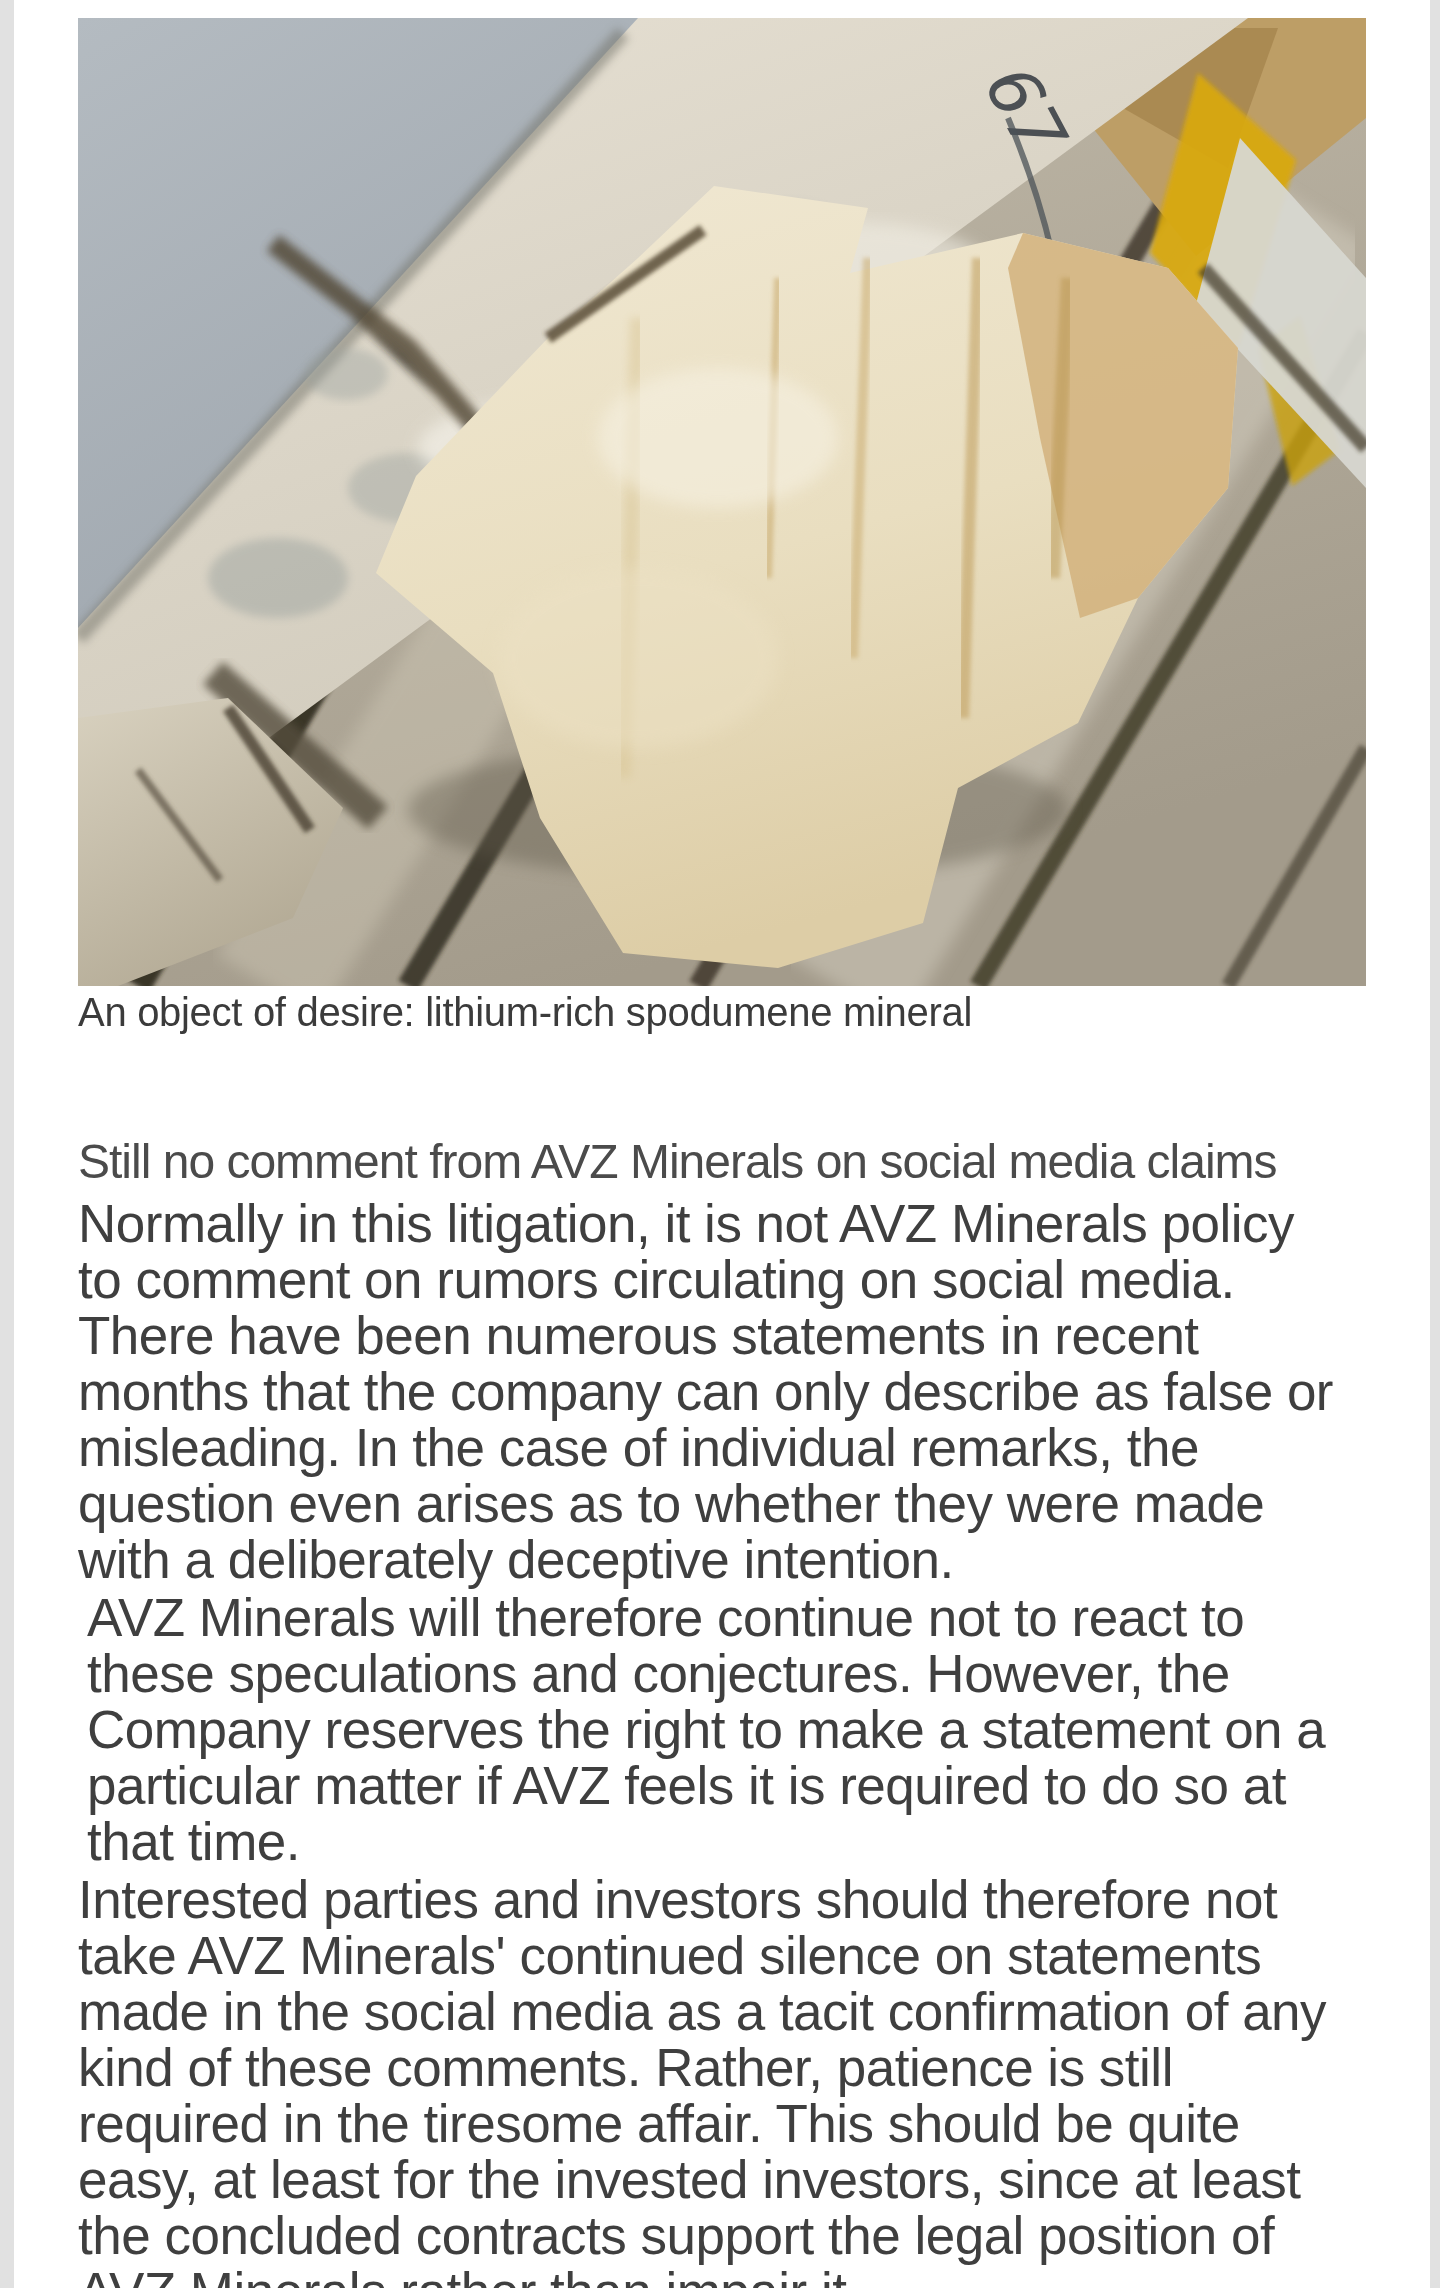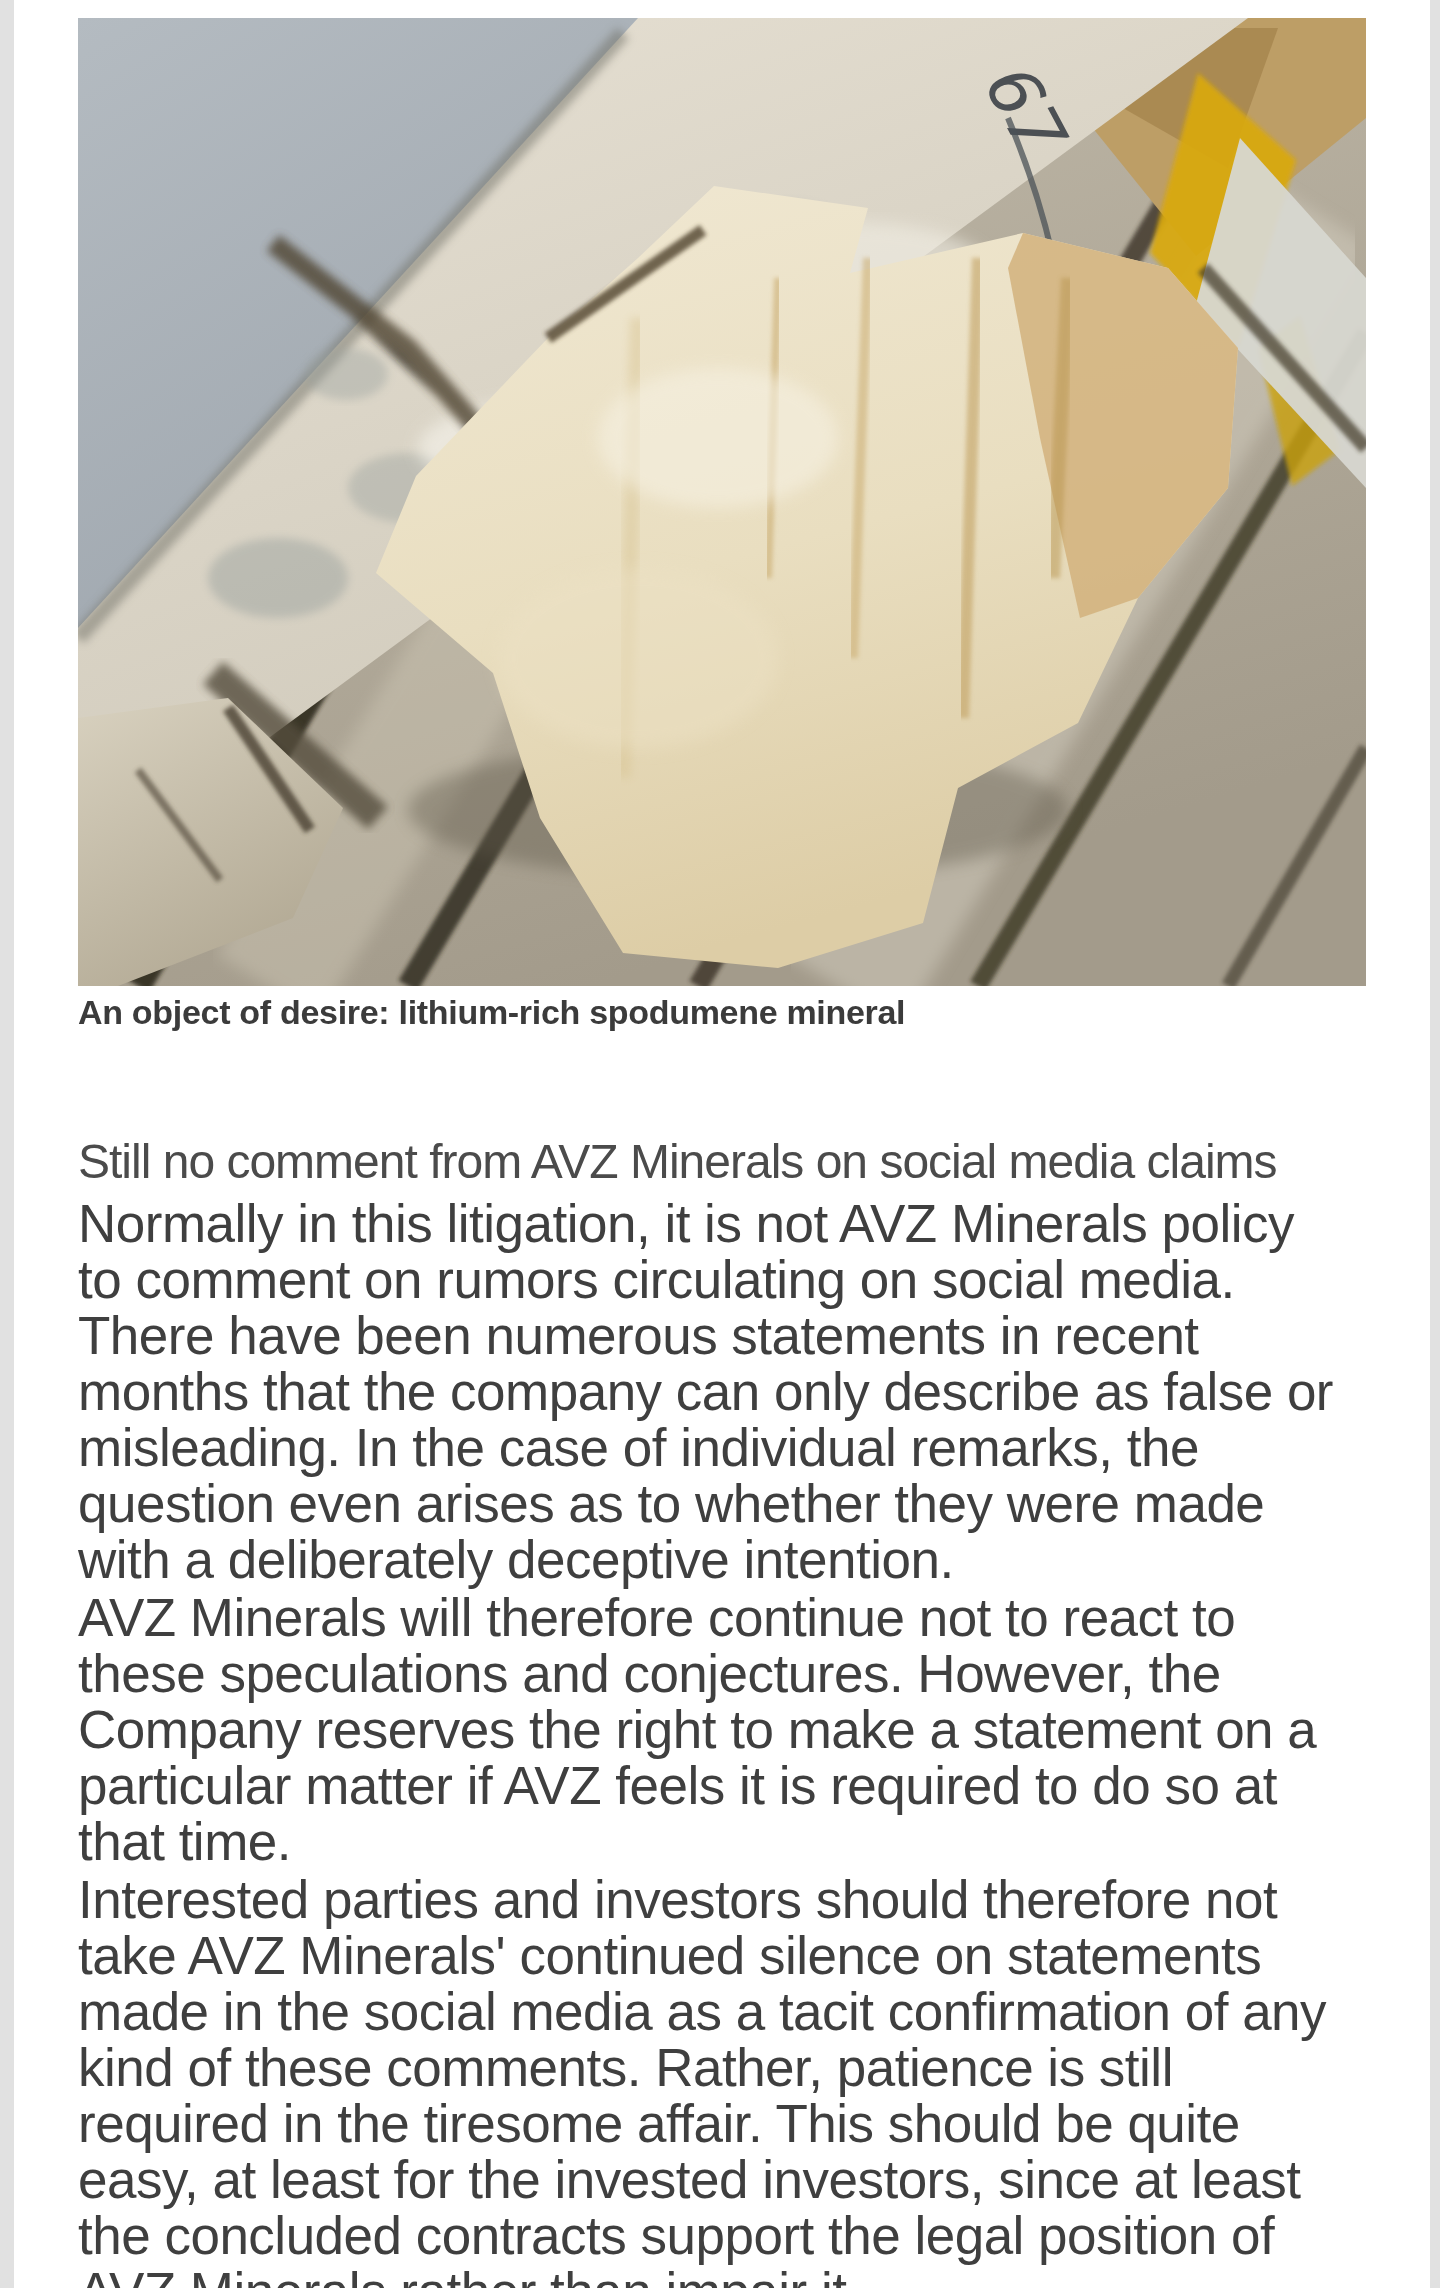--- a/index.html
+++ b/index.html
@@ -13,35 +13,35 @@
   .edge-strip.right{left:1430px;width:10px;}
 
   .photo{
     position:absolute;left:78px;top:18px;width:1288px;height:968px;
     margin:0;overflow:hidden;background:#a5ada5;
   }
   .photo svg{display:block;width:100%;height:100%;}
 
   .caption{
     position:absolute;left:78px;top:984px;width:1280px;
-    font-size:34px;font-weight:700;line-height:56px;color:#3b3b3b;
+    font-size:40px;font-weight:400;line-height:56px;color:#3b3b3b;
     letter-spacing:-0.3px;
   }
   .heading{
     position:absolute;left:78px;top:1132px;width:1340px;margin:0;
     font-size:48px;font-weight:300;line-height:60px;color:#4b4b4b;
     letter-spacing:-1px;white-space:nowrap;
   }
   .body-par{
     position:absolute;left:78px;width:1268px;margin:0;
     font-size:53px;font-weight:400;line-height:56px;color:#3f3f3f;
     letter-spacing:-0.5px;
   }
   .par-1{top:1196px;}
-  .par-2{top:1590px;}
+  .par-2{top:1590px;margin-left:9px;}
   .par-3{top:1872px;}
 
   .marker-67{font-family:"DejaVu Sans",sans-serif;font-style:italic;}
 </style>
 </head>
 <body>
 
 <div class="edge-strip left"></div>
 <div class="edge-strip right"></div>
 

